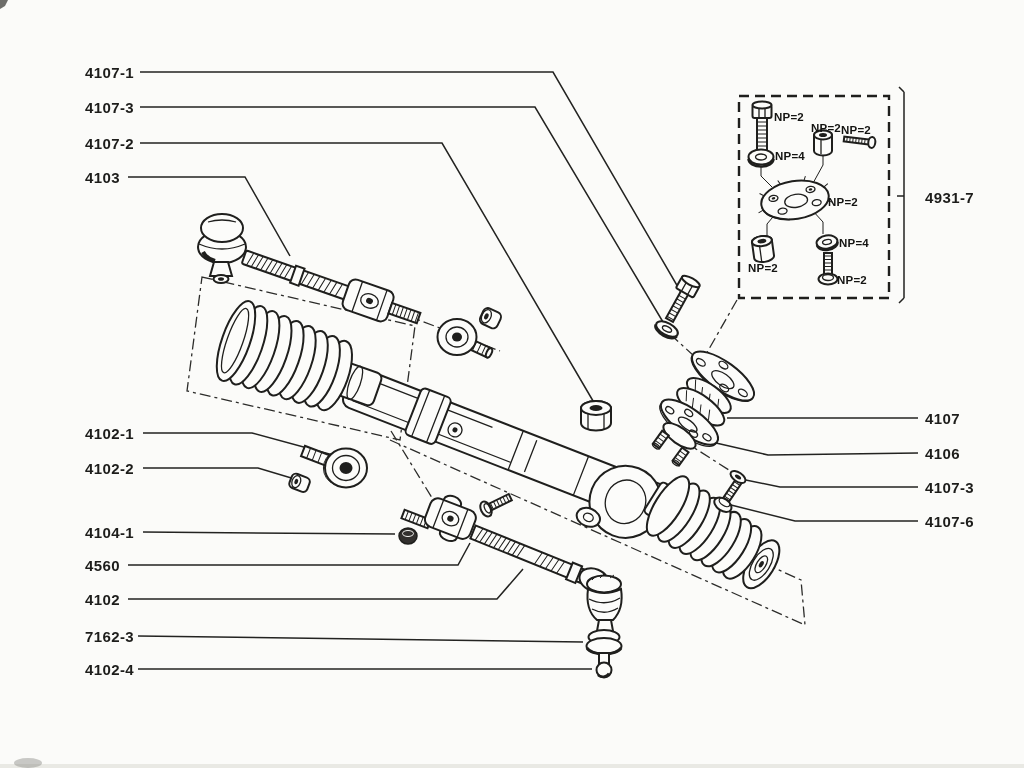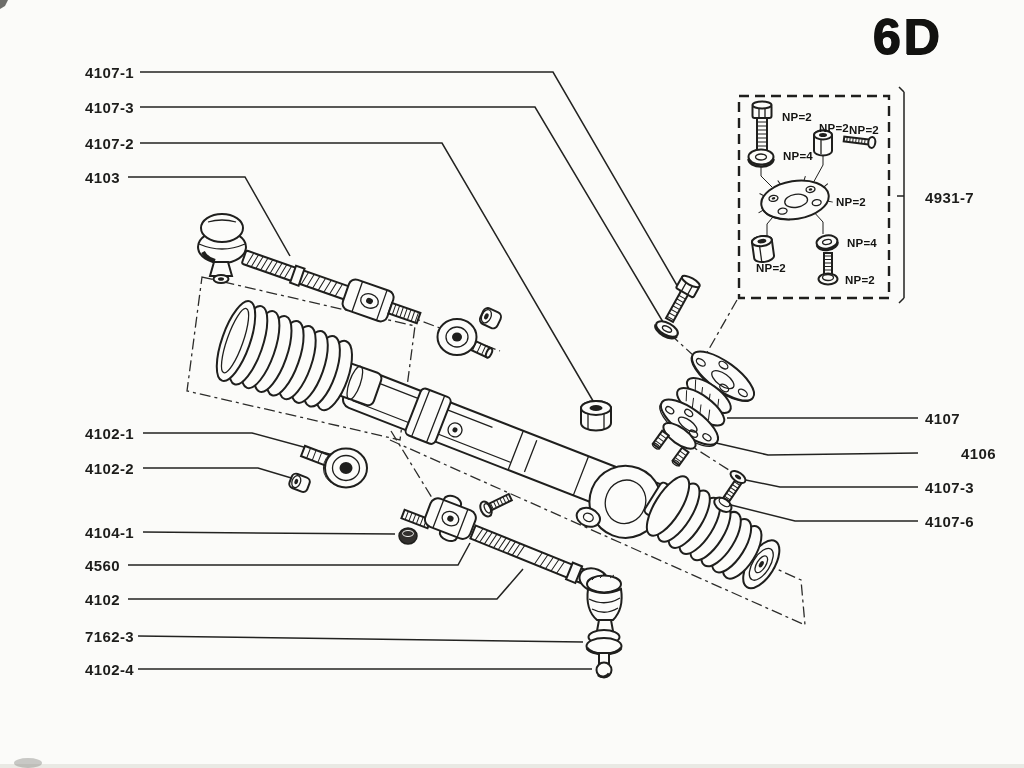--- a/index.html
+++ b/index.html
@@ -1,20 +1,20 @@
 <!DOCTYPE html>
 <html><head>
 <meta charset="utf-8">
 <style>
   html,body{margin:0;padding:0;}
   body{width:1024px;height:768px;background:#fbfbf9;font-family:"Liberation Sans",sans-serif;position:relative;overflow:hidden;}
   .page{position:absolute;inset:0;background:#fbfbf9;}
   svg{position:absolute;left:0;top:0;}
   .lbl{position:absolute;transform:translateY(-50%);font-size:15px;font-weight:bold;color:#1d1d1b;letter-spacing:.4px;white-space:nowrap;}
-  .qty{position:absolute;transform:translateY(-50%);font-size:11.5px;font-weight:bold;color:#141412;letter-spacing:.2px;white-space:nowrap;margin-left:8px;}
+  .qty{position:absolute;transform:translateY(-50%);font-size:11.5px;font-weight:bold;color:#141412;letter-spacing:.2px;white-space:nowrap;}
   .code{position:absolute;left:873px;top:8px;font-size:50px;font-weight:bold;color:#121210;letter-spacing:3px;
         text-shadow:.8px 0 #121210,-.8px 0 #121210,0 .8px #121210;}
   
   .ln{stroke:#232321;stroke-width:1.5;fill:none;}
   .cn{stroke:#2c2c2a;stroke-width:1.3;fill:none;stroke-dasharray:11 4 3 4;}
   .dash{stroke:#1f1f1d;stroke-width:2.4;fill:none;stroke-dasharray:10 6;}
   .p2{stroke:#1f1f1d;stroke-width:2;fill:#fcfcfa;}
   .p1{stroke:#1f1f1d;stroke-width:1.3;fill:none;}
   .thin{stroke:#1f1f1d;stroke-width:1;fill:none;}
   .pf{fill:#1f1f1d;stroke:none;}
@@ -326,37 +326,36 @@
     </g>
   </g>
 
   <g>
     <path d="M0,0 h8 l-3,6 L0,9 Z" fill="#4a4a46" opacity="0.8"></path>
     <rect x="0" y="764" width="1024" height="4" fill="#e9e9e4"></rect>
     <ellipse cx="28" cy="763" rx="14" ry="5" fill="#8a8a84" opacity="0.45"></ellipse>
   </g>
 </svg>
 
-<div class="code">6D</div>
 
 <div class="lbl" style="left:85px;top:72px">4107-1</div>
 <div class="lbl" style="left:85px;top:107px">4107-3</div>
 <div class="lbl" style="left:85px;top:143px">4107-2</div>
 <div class="lbl" style="left:85px;top:177px">4103</div>
 <div class="lbl" style="left:85px;top:433px">4102-1</div>
 <div class="lbl" style="left:85px;top:468px">4102-2</div>
 <div class="lbl" style="left:85px;top:532px">4104-1</div>
 <div class="lbl" style="left:85px;top:565px">4560</div>
 <div class="lbl" style="left:85px;top:599px">4102</div>
 <div class="lbl" style="left:85px;top:636px">7162-3</div>
 <div class="lbl" style="left:85px;top:669px">4102-4</div>
 
 <div class="lbl" style="left:925px;top:197px">4931-7</div>
 <div class="lbl" style="left:925px;top:418px">4107</div>
-<div class="lbl" style="left:961px;top:453px">4106</div>
+<div class="lbl" style="left:925px;top:453px">4106</div>
 <div class="lbl" style="left:925px;top:487px">4107-3</div>
 <div class="lbl" style="left:925px;top:521px">4107-6</div>
 
 <div class="qty" style="left:774px;top:117px">NP=2</div>
 <div class="qty" style="left:775px;top:156px">NP=4</div>
 <div class="qty" style="left:811px;top:128px">NP=2</div>
 <div class="qty" style="left:841px;top:130px">NP=2</div>
 <div class="qty" style="left:828px;top:202px">NP=2</div>
 <div class="qty" style="left:748px;top:268px">NP=2</div>
 <div class="qty" style="left:839px;top:243px">NP=4</div>

